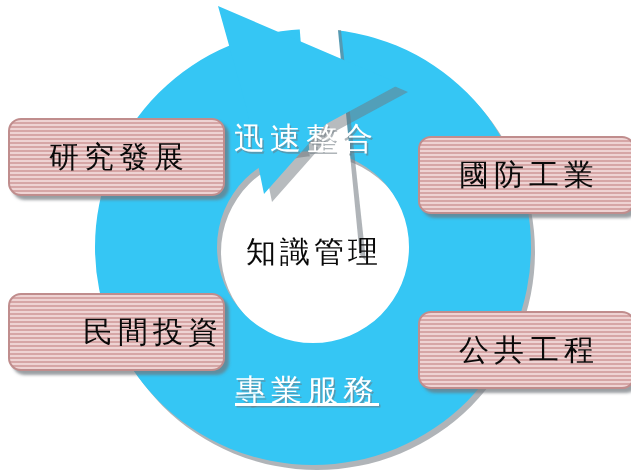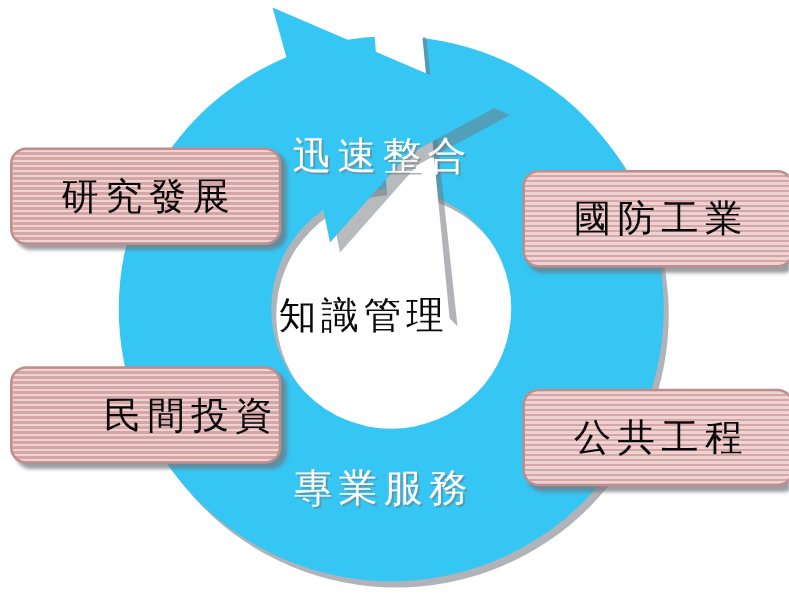--- a/index.html
+++ b/index.html
@@ -34,34 +34,35 @@
     color: #ffffff;
     font-family: "DejaVu Serif", serif;
     font-weight: 400;
     font-size: 31px;
     letter-spacing: 5px;
     white-space: nowrap;
     text-shadow: 1.5px 1.5px 0 rgba(110,120,128,0.55);
   }
   #label-top {
     left: 234px;
-    top: 104px;
+    top: 118px;
   }
   #label-bottom {
     left: 235px;
     top: 370px;
+    text-decoration: underline;
   }
 
   
   #hub-text {
     position: absolute;
     left: 223px;
     top: 232px;
     width: 182px;
-    text-align: left;
+    text-align: center;
     color: #0a0a0a;
     font-family: Liberation Serif, serif;
     font-size: 30px;
     letter-spacing: 4px;
     white-space: nowrap;
   }
 
   
   .node-box {
     position: absolute;

